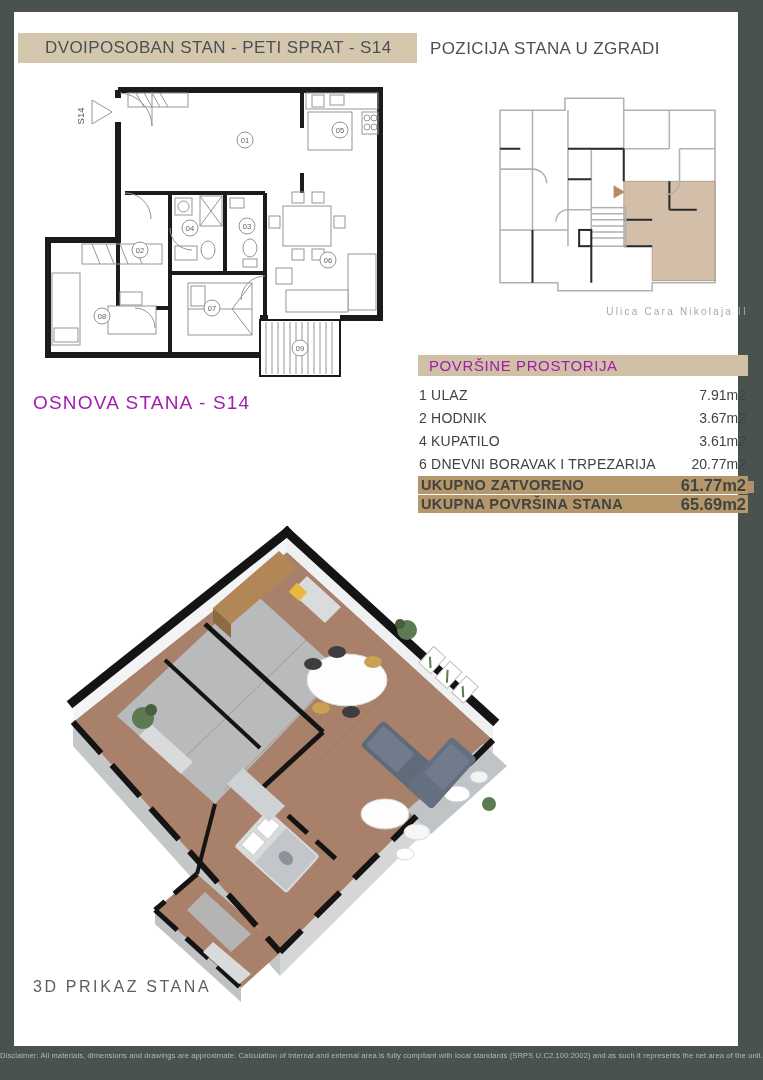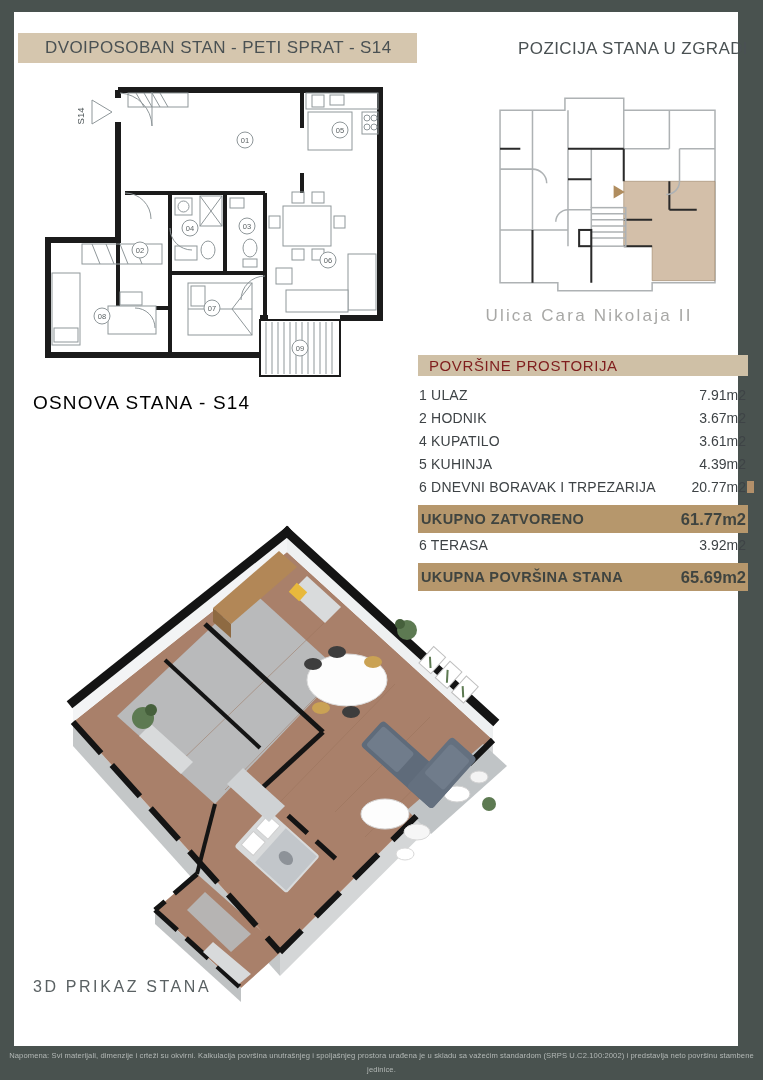--- a/index.html
+++ b/index.html
@@ -18,51 +18,51 @@
   .title-bar{
     position:absolute;left:4px;top:21px;width:399px;height:30px;
     background:#d5c6ae;display:flex;align-items:center;
     padding-left:27px;box-sizing:border-box;
   }
   .title-bar span{
     font-size:17px;color:#4a5153;letter-spacing:.4px;font-weight:500;
     white-space:nowrap;
   }
   .pos-title{
-    position:absolute;left:416px;top:27px;width:318px;text-align:right;
+    position:absolute;left:416px;top:27px;width:318px;text-align:left;
     font-size:17px;color:#4a5153;letter-spacing:.4px;font-weight:500;
   }
   
   .caption-osnova{
     position:absolute;left:19px;top:380px;
-    font-size:19px;color:#000000;letter-spacing:1.2px;
+    font-size:19px;color:#a21caf;letter-spacing:1.2px;
   }
   .caption-3d{
     position:absolute;left:19px;top:966px;
     font-size:16px;color:#5a6163;letter-spacing:2.6px;
   }
   .street{
-    position:absolute;left:416px;top:294px;width:318px;text-align:center;
-    font-size:17px;color:#a8a8a6;letter-spacing:2.2px;
+    position:absolute;left:416px;top:294px;width:318px;text-align:right;
+    font-size:10px;color:#a8a8a6;letter-spacing:2.2px;
   }
   
   .areas{position:absolute;left:404px;top:343px;width:330px;}
   .areas-title{
     height:21px;background:#cfc0a6;display:flex;align-items:center;
-    padding-left:11px;font-size:15px;color:#7f1d1d;letter-spacing:.6px;
+    padding-left:11px;font-size:15px;color:#a21caf;letter-spacing:.6px;
     font-weight:500;margin-bottom:7px;
   }
   .arow{
     height:23px;display:flex;align-items:center;justify-content:space-between;
     font-size:14px;color:#3e4346;
   }
   .arow .alabel{padding-left:1px;letter-spacing:.2px;}
   .arow .avalue{padding-right:2px;}
   .arow.total{
-    background:#b6976c;height:28px;margin-top:7px;font-weight:bold;color:#3f4440;
+    background:#b6976c;height:18px;margin-top:1px;font-weight:bold;color:#3f4440;
   }
   .arow.total .alabel{padding-left:3px;font-size:14.5px;letter-spacing:.4px;}
   .arow.total .avalue{font-size:16.5px;}
   
   .plan2d{position:absolute;left:26px;top:66px;}
   .building{position:absolute;left:456px;top:76px;}
   .render3d{position:absolute;left:41px;top:500px;}
   .edge-tab{position:absolute;left:747px;top:481px;width:7px;height:12px;background:#b3906a;}
   
   .footer{
@@ -209,35 +209,27 @@
     </div>
     <div class="arow">
       <span class="alabel">2 HODNIK</span>
       <span class="avalue">3.67m2</span>
     </div>
     <div class="arow">
       <span class="alabel">4 KUPATILO</span>
       <span class="avalue">3.61m2</span>
     </div>
     <div class="arow">
-      <span class="alabel">5 KUHINJA</span>
-      <span class="avalue">4.39m2</span>
-    </div>
-    <div class="arow">
       <span class="alabel">6 DNEVNI BORAVAK I TRPEZARIJA</span>
       <span class="avalue">20.77m2</span>
     </div>
 
     <div class="arow total">
       <span class="alabel">UKUPNO ZATVORENO</span>
       <span class="avalue">61.77m2</span>
-    </div>
-    <div class="arow">
-      <span class="alabel">6 TERASA</span>
-      <span class="avalue">3.92m2</span>
     </div>
     <div class="arow total">
       <span class="alabel">UKUPNA POVRŠINA STANA</span>
       <span class="avalue">65.69m2</span>
     </div>
   </div>
 
   <svg class="render3d" width="455" height="492" viewBox="0 0 455 492">
 
     <polygon points="18,210 225,440 225,464 18,234" fill="#c4c7c8"></polygon>
@@ -326,15 +318,14 @@
     <polygon points="150,380 196,422 176,440 132,398" fill="#b9bdc0" opacity="0.85"></polygon>
     <polygon points="158,430 196,462 184,472 148,440" fill="#d8dadb"></polygon>
   </svg>
   <div class="caption-3d">3D PRIKAZ STANA</div>
 
 </div>
 
 <div class="edge-tab"></div>
 
 <div class="footer">
-  <div>Napomena: Svi materijali, dimenzije i crteži su okvirni. Kalkulacija površina unutrašnjeg i spoljašnjeg prostora urađena je u skladu sa važećim standardom (SRPS U.C2.100:2002) i predstavlja neto površinu stambene jedinice.</div>
   <div>Disclaimer: All materials, dimensions and drawings are approximate. Calculation of internal and external area is fully compliant with local standards (SRPS U.C2.100:2002) and as such it represents the net area of the unit.</div>
 </div>
 
 </body></html>

